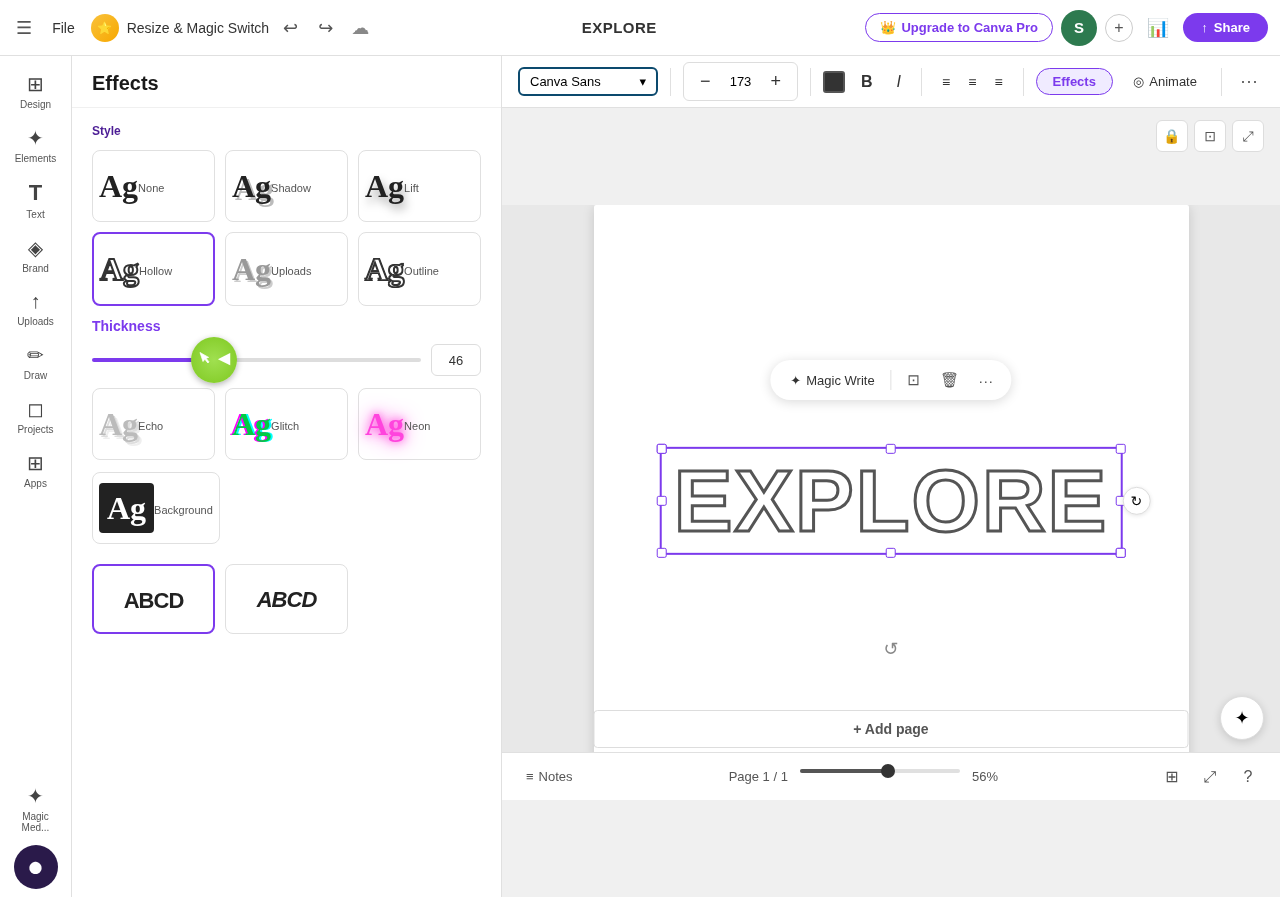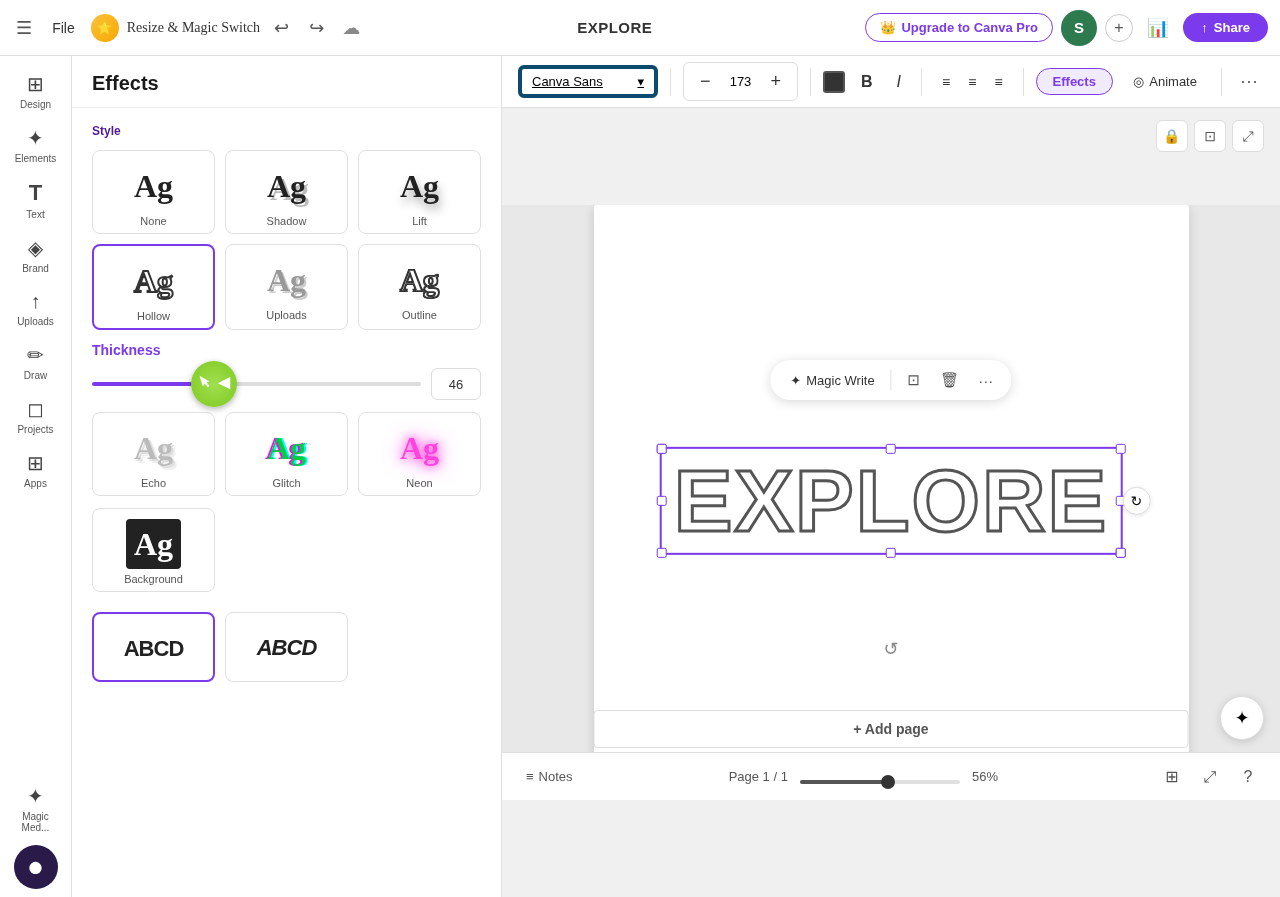--- a/index.html
+++ b/index.html
@@ -13,21 +13,21 @@
       align-items: center;
       padding: 0 12px;
       gap: 8px;
       border-bottom: 1px solid #e0e0e0;
       z-index: 100;
       flex-shrink: 0;
     }
     .topbar-menu-icon { font-size: 18px; color: #555; cursor: pointer; padding: 4px; }
     .topbar-file { font-size: 14px; color: #333; font-weight: 500; cursor: pointer; padding: 4px 8px; }
     .topbar-logo { width: 28px; height: 28px; background: linear-gradient(135deg, #f9c23c, #f7a800); border-radius: 50%; display: flex; align-items: center; justify-content: center; font-size: 14px; flex-shrink: 0; }
-    .topbar-title { font-size: 14px; color: #333; font-weight: 500; font-family: Liberation Serif, serif; }
+    .topbar-title { font-size: 14px; color: #333; font-weight: 500; }
     .topbar-undo, .topbar-redo { font-size: 18px; color: #555; cursor: pointer; padding: 4px 6px; }
     .topbar-cloud { font-size: 18px; color: #888; padding: 4px; }
     .topbar-center { flex: 1; display: flex; justify-content: center; }
     .topbar-explore { font-size: 15px; font-weight: 600; color: #333; letter-spacing: 0.5px; }
     .topbar-upgrade { background: #fff; border: 1.5px solid #7c3aed; border-radius: 20px; padding: 6px 14px; font-size: 13px; color: #7c3aed; font-weight: 600; cursor: pointer; display: flex; align-items: center; gap: 5px; }
     .topbar-avatar { width: 36px; height: 36px; background: #2d7a4f; border-radius: 50%; display: flex; align-items: center; justify-content: center; color: #fff; font-weight: 700; font-size: 15px; cursor: pointer; }
     .topbar-plus { width: 28px; height: 28px; border: 1.5px solid #ccc; border-radius: 50%; display: flex; align-items: center; justify-content: center; font-size: 16px; color: #555; cursor: pointer; }
     .topbar-chart { font-size: 18px; color: #555; padding: 4px 6px; cursor: pointer; }
     .topbar-share { background: #7c3aed; color: #fff; border-radius: 20px; padding: 7px 18px; font-size: 13px; font-weight: 600; cursor: pointer; display: flex; align-items: center; gap: 6px; border: none; }
 
@@ -83,21 +83,21 @@
 
     .panel-section { padding: 16px 20px 8px; }
     .section-label { font-size: 12px; font-weight: 700; color: #4c1d95; margin-bottom: 12px; }
 
     .style-grid { display: grid; grid-template-columns: repeat(3, 1fr); gap: 10px; }
     .style-card {
       border: 1.5px solid #e0e0e0;
       border-radius: 8px;
       padding: 10px 6px 6px;
       display: flex;
-      flex-direction: column;
+      flex-direction: row;
       align-items: center;
       cursor: pointer;
       background: #fff;
     }
     .style-card.active { border: 2.5px solid #7c3aed; }
     .style-card .style-preview {
       font-family: Georgia, serif;
       font-size: 32px;
       font-weight: 700;
       line-height: 1;
@@ -182,32 +182,31 @@
       height: 52px;
       background: #fff;
       border-bottom: 1px solid #e0e0e0;
       display: flex;
       align-items: center;
       padding: 0 16px;
       gap: 8px;
       flex-shrink: 0;
     }
     .toolbar-font-select {
-      border: 4px solid #0c4a6e;
+      border: 2px solid #0c4a6e;
       border-radius: 6px;
       padding: 5px 10px;
       font-size: 13px;
       min-width: 140px;
       cursor: pointer;
       display: flex;
       align-items: center;
       justify-content: space-between;
       background: #fff;
       gap: 22px;
-      text-decoration: underline;
     }
     .toolbar-sep { width: 1px; height: 28px; background: #e0e0e0; margin: 0 4px; }
     .toolbar-btn {
       padding: 5px 8px;
       border-radius: 5px;
       cursor: pointer;
       color: #333;
       font-size: 14px;
       display: flex;
       align-items: center;
@@ -462,21 +461,21 @@
     .notes-btn {
       display: flex;
       align-items: center;
       gap: 5px;
       font-size: 13px;
       color: #555;
       cursor: pointer;
       padding: 4px 8px;
       border-radius: 6px;
     }
-    .bottom-center { flex: 1; display: flex; align-items: flex-end; justify-content: center; gap: 12px; }
+    .bottom-center { flex: 1; display: flex; align-items: flex-start; justify-content: center; gap: 12px; }
     .page-info { font-size: 13px; color: #555; }
     .zoom-slider { display: flex; align-items: center; gap: 8px; }
     .zoom-track { width: 160px; height: 4px; background: #e0e0e0; border-radius: 2px; position: relative; }
     .zoom-fill { width: 55%; height: 100%; background: #555; border-radius: 2px; }
     .zoom-thumb { position: absolute; left: 55%; top: 50%; transform: translate(-50%, -50%); width: 14px; height: 14px; background: #333; border-radius: 50%; cursor: pointer; }
     .zoom-pct { font-size: 13px; color: #555; min-width: 36px; }
     .bottom-right { display: flex; align-items: center; gap: 6px; }
     .bottom-icon-btn { width: 32px; height: 32px; display: flex; align-items: center; justify-content: center; cursor: pointer; border-radius: 6px; font-size: 16px; color: #555; }
 
     .canvas-wrapper {

